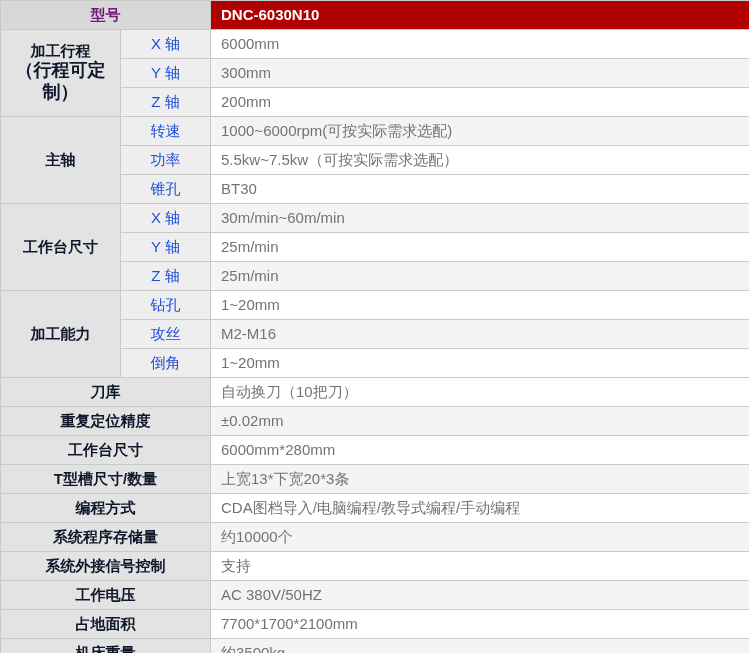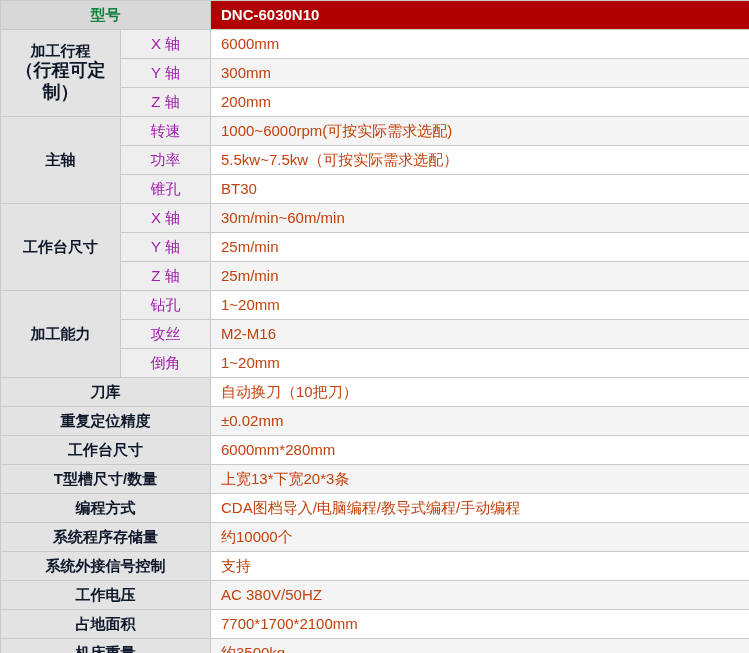--- a/index.html
+++ b/index.html
@@ -34,21 +34,21 @@
   
   col.c1 { width: 120px; }
   col.c2 { width: 90px; }
   col.c3 { width: 539px; }
 
   .hdr-label {
     background: #d8d8d8;
     font-weight: bold;
     text-align: center;
     font-size: 17px;
-    color: #15803d;
+    color: #701a75;
   }
   .hdr-value {
     background: #b00000;
     color: #ffffff;
     font-weight: bold;
     font-size: 17px;
     padding-left: 14px;
     margin-top: 16px;
   }
   .grp-label {
@@ -60,27 +60,27 @@
   }
   .grp-label .sub {
     display: block;
     font-size: 18px;
     font-weight: bold;
   }
   .sub-label {
     background: #eeeeee;
     text-align: center;
     font-size: 14px;
-    color: #a21caf;
+    color: #1d4ed8;
   }
   .value {
     background: #ffffff;
     padding-left: 14px;
     font-size: 15px;
-    color: #c2410c;
+    color: #737373;
   }
   .value.alt {
     background: #f4f4f4;
   }
   .row-tall td { height: 29px; }
 </style>
 </head>
 <body>
 
 <div class="spec-wrap">

